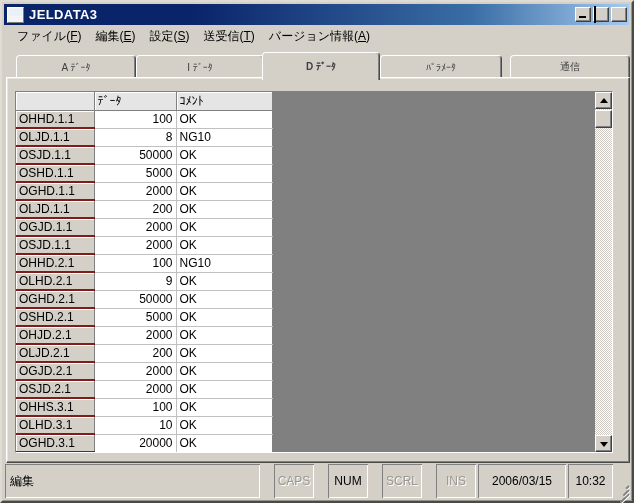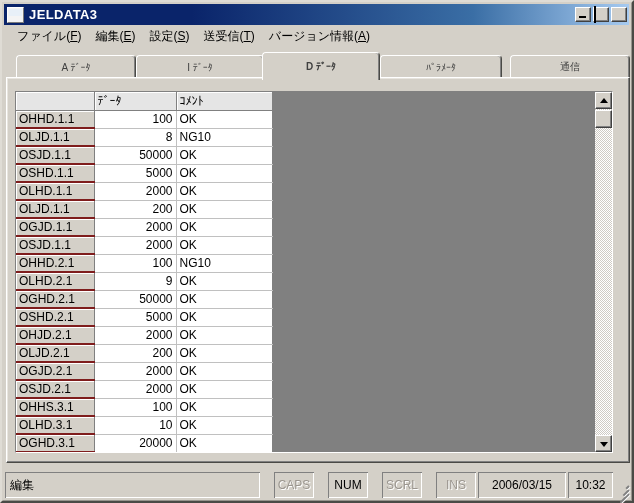--- a/index.html
+++ b/index.html
@@ -320,21 +320,21 @@
     border-bottom: 1px solid #404040;
     box-sizing: border-box;
     box-shadow: inset -1px -1px 0 #808080;
   }
 
   
   .statusbar {
     position: absolute;
     left: 3px; bottom: 3px;
     width: 626px;
-    height: 26px;
+    height: 34px;
     display: flex;
     align-items: stretch;
     box-sizing: border-box;
   }
   .sb-panel {
     background: #d4d0c8;
     box-shadow: inset 1px 1px 0 #808080, inset -1px -1px 0 #ffffff;
     display: flex;
     align-items: center;
     font-size: 12px;
@@ -446,21 +446,21 @@
                   <td class="rowhead">OSJD.1.1</td>
                   <td class="val">50000</td>
                   <td class="cmt">OK</td>
                 </tr>
                 <tr>
                   <td class="rowhead">OSHD.1.1</td>
                   <td class="val">5000</td>
                   <td class="cmt">OK</td>
                 </tr>
                 <tr>
-                  <td class="rowhead">OLHD.1.1</td>
+                  <td class="rowhead">OGHD.1.1</td>
                   <td class="val">2000</td>
                   <td class="cmt">OK</td>
                 </tr>
                 <tr>
                   <td class="rowhead">OLJD.1.1</td>
                   <td class="val">200</td>
                   <td class="cmt">OK</td>
                 </tr>
                 <tr>
                   <td class="rowhead">OGJD.1.1</td>

